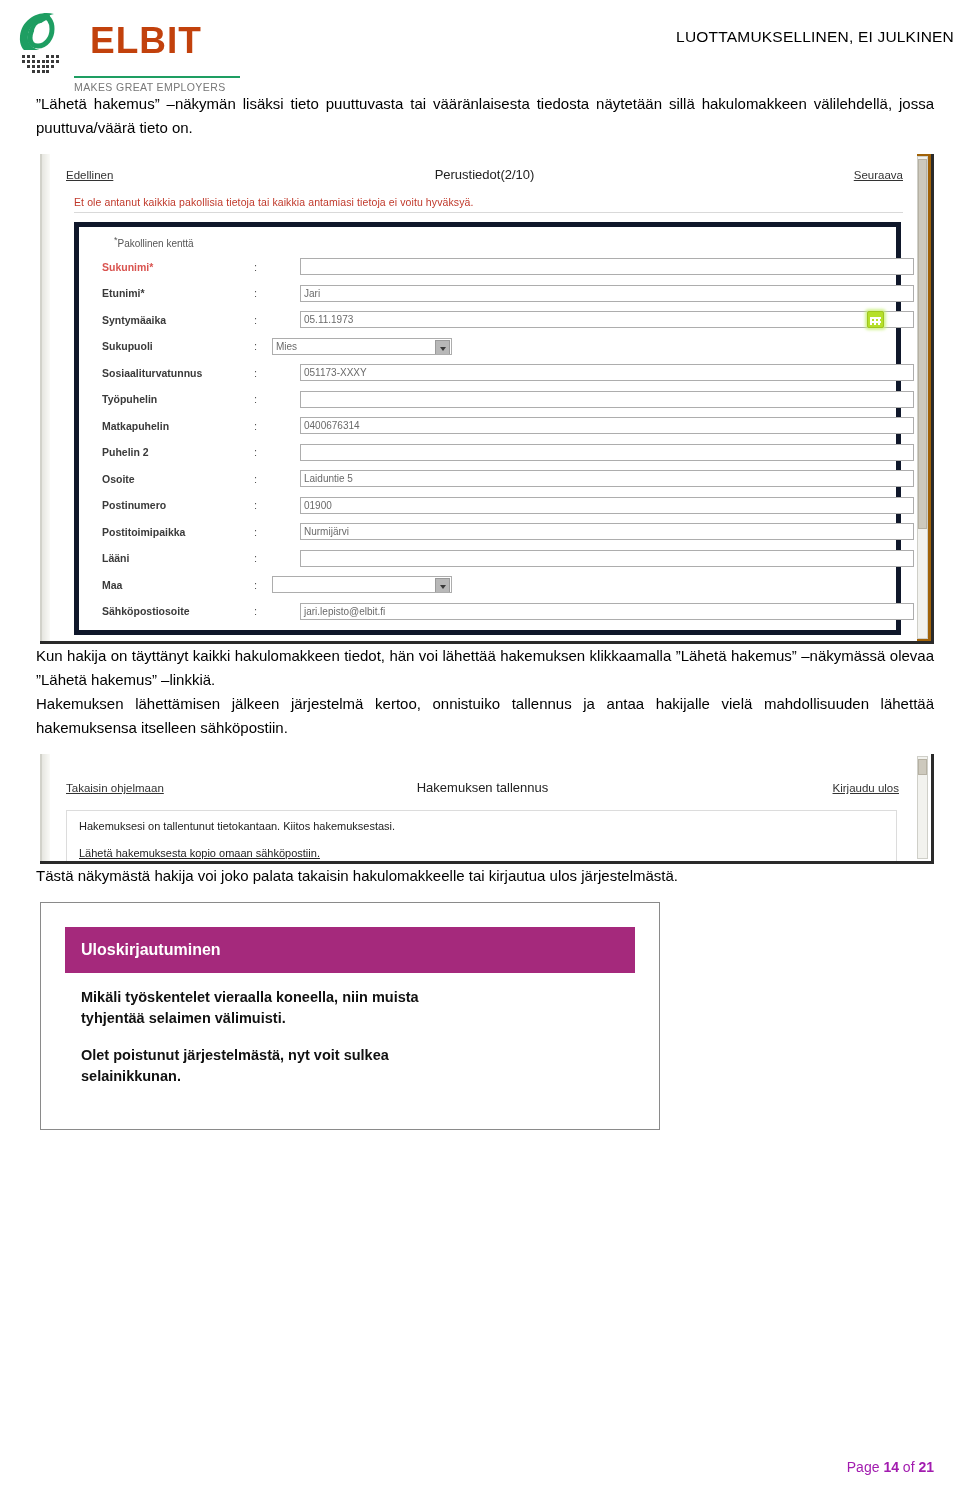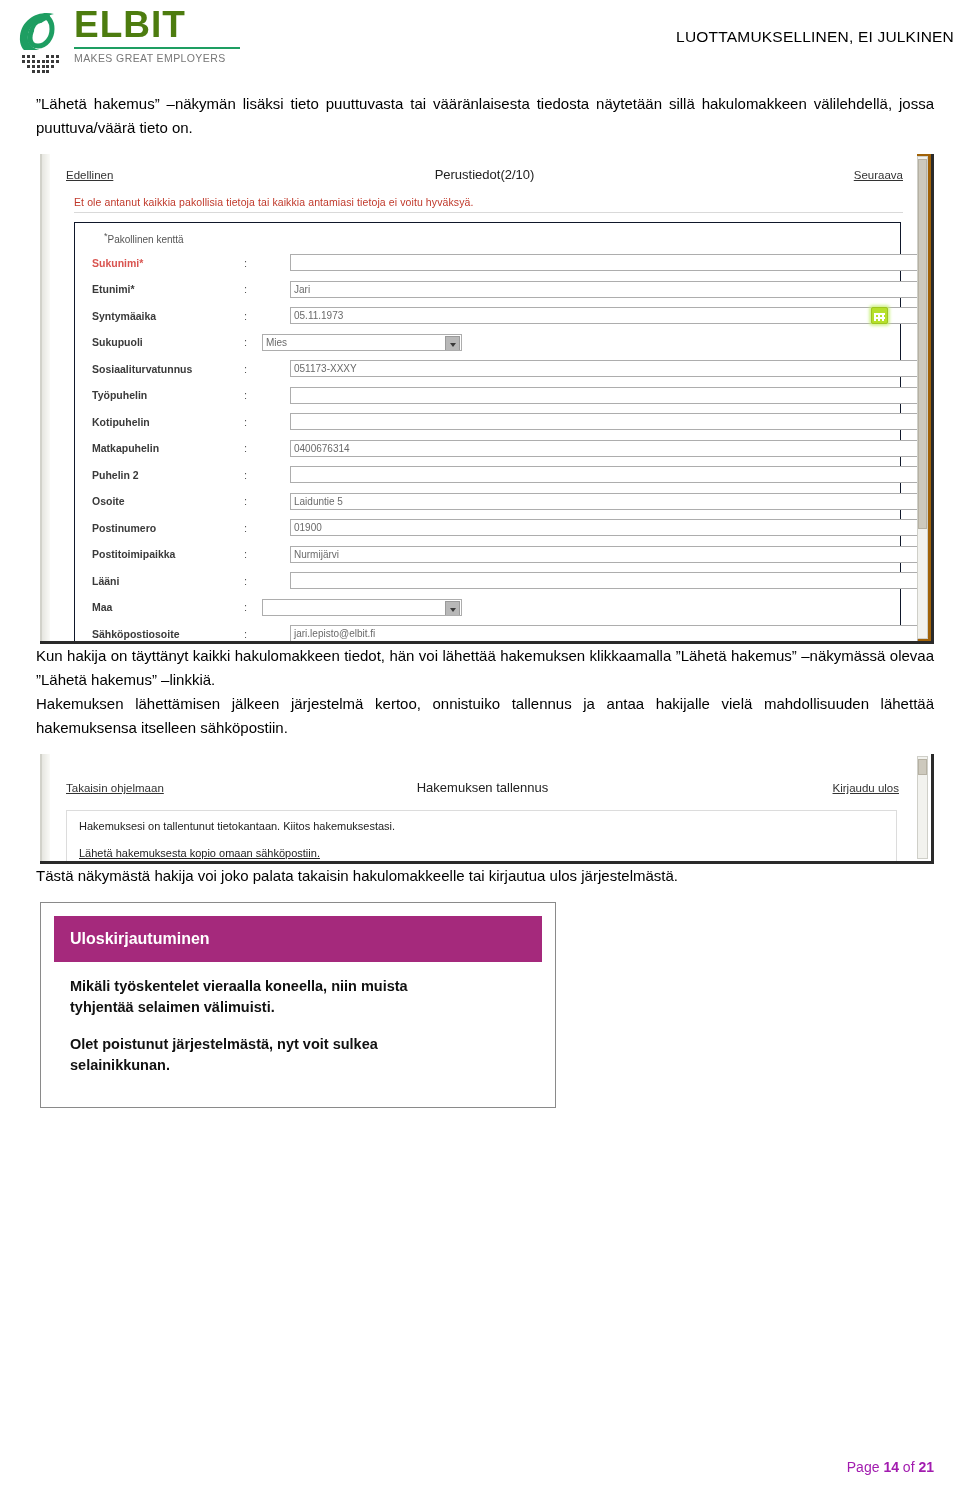--- a/index.html
+++ b/index.html
@@ -37,23 +37,23 @@
     position: absolute;
     left: 66px;
     top: 0px;
     width: 166px;
   }
   .logo-elbit {
     font-family: "Liberation Sans", sans-serif;
     font-weight: bold;
     font-size: 37px;
     letter-spacing: 1px;
-    color: #4d7c0f;
+    color: #c2410c;
     line-height: 38px;
-    margin: 0;
+    margin: 16px;
   }
   .logo-rule {
     height: 2px;
     background: #1e9e62;
     margin: 3px 0 3px 0;
     width: 100%;
   }
   .logo-tag {
     font-family: "Liberation Sans", sans-serif;
     font-size: 10.5px;
@@ -146,23 +146,23 @@
     margin: 7px 8px 0 22px;
     font-family: "Liberation Sans", sans-serif;
     font-size: 10.5px;
     color: #c0392b;
     letter-spacing: 0.1px;
     border-bottom: 1px solid #d9d9d9;
     padding-bottom: 4px;
   }
   .form-panel {
     margin: 9px 10px 0 22px;
-    border: 1px solid #0f172a;
-    background: #ffffff;
-    padding: 8px 10px 6px 17px;
+    border: 5px solid #0f172a;
+    background: #ffffff;
+    padding: 8px 10px 6px 23px;
     position: relative;
   }
   .mandatory-note {
     font-family: "Liberation Sans", sans-serif;
     font-size: 10px;
     color: #555555;
     margin: 0 0 4px 12px;
   }
   .mandatory-note .star { color: #555555; font-size: 9px; vertical-align: super;}
   table.fields {
@@ -198,21 +198,21 @@
     font-family: "Liberation Sans", sans-serif;
     font-size: 10px;
     color: #6a6a6a;
     line-height: 16px;
     padding: 0 3px;
     position: relative;
     white-space: nowrap;
     overflow: hidden;
   }
   .tbox.wide { width: 100%; margin-left: 28px; }
-  .tbox.sel { width: 200px; padding-right: 20px; }
+  .tbox.sel { width: 180px; padding-right: 20px; }
   .selarrow {
     position: absolute;
     right: 1px; top: 1px;
     width: 15px; height: 15px;
     background: #b8b8b8;
     border: 1px solid #9a9a9a;
   }
   .selarrow:after {
     content: "";
     position: absolute;
@@ -294,24 +294,24 @@
     color: #222222;
     text-decoration: underline;
     display: inline-block;
   }
   .shot2 .vscroll { width: 11px; }
   .shot2 .vscroll .thumb { height: 16px; }
 
   
   .shot3 {
     margin: 14px 0 0 4px;
-    width: 516px;
+    width: 620px;
     border: 1px solid #8a8a8a;
     background: #ffffff;
-    padding: 13px;
+    padding: 24px;
   }
   .logout-head {
     background: #a5297c;
     color: #ffffff;
     font-family: "Liberation Sans", sans-serif;
     font-weight: bold;
     font-size: 16px;
     padding: 14px 16px 14px 16px;
   }
   .logout-body {
@@ -445,27 +445,20 @@
                 </td>
               </tr>
               <tr>
                 <td class="lbl">Työpuhelin</td>
                 <td class="colon">:</td>
                 <td class="inp">
                   <div class="tbox wide"></div>
                 </td>
               </tr>
               <tr>
-                <td class="lbl">Kotipuhelin</td>
-                <td class="colon">:</td>
-                <td class="inp">
-                  <div class="tbox wide"></div>
-                </td>
-              </tr>
-              <tr>
                 <td class="lbl">Matkapuhelin</td>
                 <td class="colon">:</td>
                 <td class="inp">
                   <div class="tbox wide">0400676314</div>
                 </td>
               </tr>
               <tr>
                 <td class="lbl">Puhelin 2</td>
                 <td class="colon">:</td>
                 <td class="inp">

